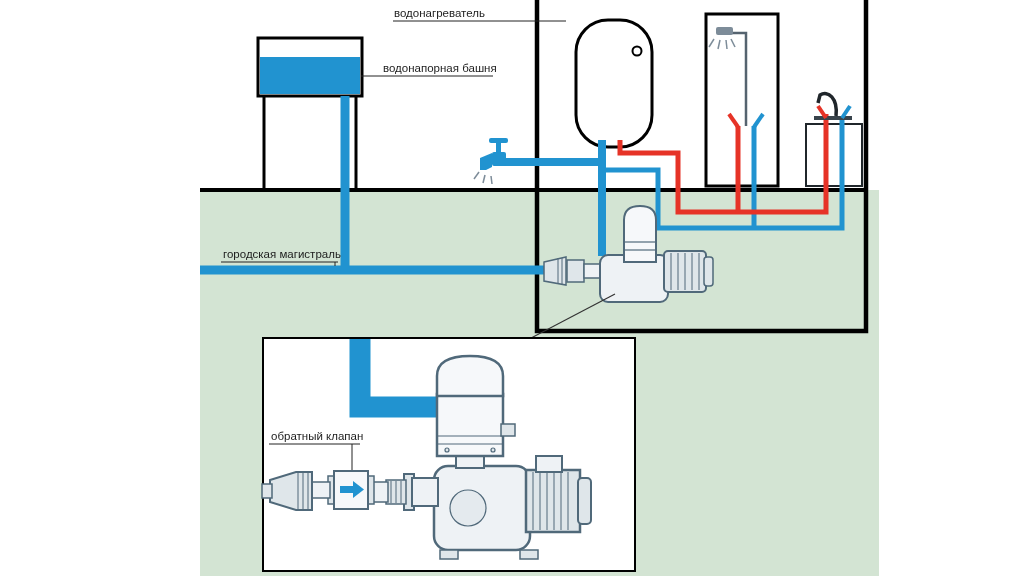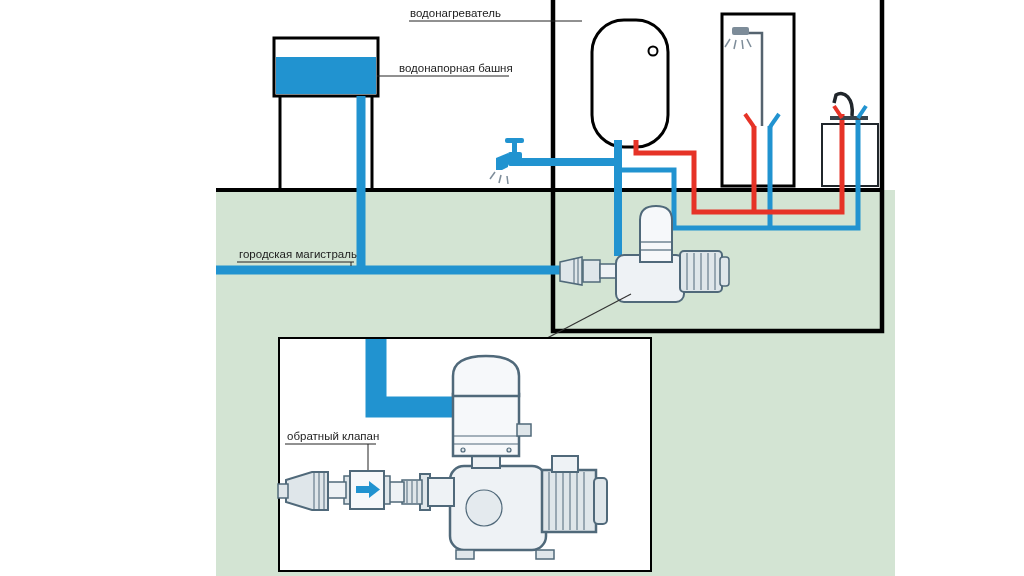--- a/index.html
+++ b/index.html
@@ -1,17 +1,17 @@
 <!DOCTYPE html>
 <html style="--cold: #2193d0; --hot: #e63327; --ground: #d3e4d3; --outline: #000000; --lineart: #50697a;"><head>
 <meta charset="utf-8">
 <style>
   html,body{margin:0;padding:0;background:#fff;}
   .canvas{position:relative;width:879px;height:576px;background:#fff;overflow:hidden;
-          font-family:"Liberation Sans",sans-serif;padding-left:16px;}
+          font-family:"Liberation Sans",sans-serif;}
   svg{display:block;}
   svg text{font-family:"Liberation Sans",sans-serif;fill:#1c1c1c;}
   .lbl{font-size:11.5px;}
   .cold{stroke:var(--cold,#2193d0);}
   .coldf{fill:var(--cold,#2193d0);}
   .hot{stroke:var(--hot,#e63327);}
   .grnd{fill:var(--ground,#d3e4d3);}
   .blk{stroke:var(--outline,#000000);}
   .la{stroke:var(--lineart,#50697a);}
   .laf1{fill:#eef2f5;}

